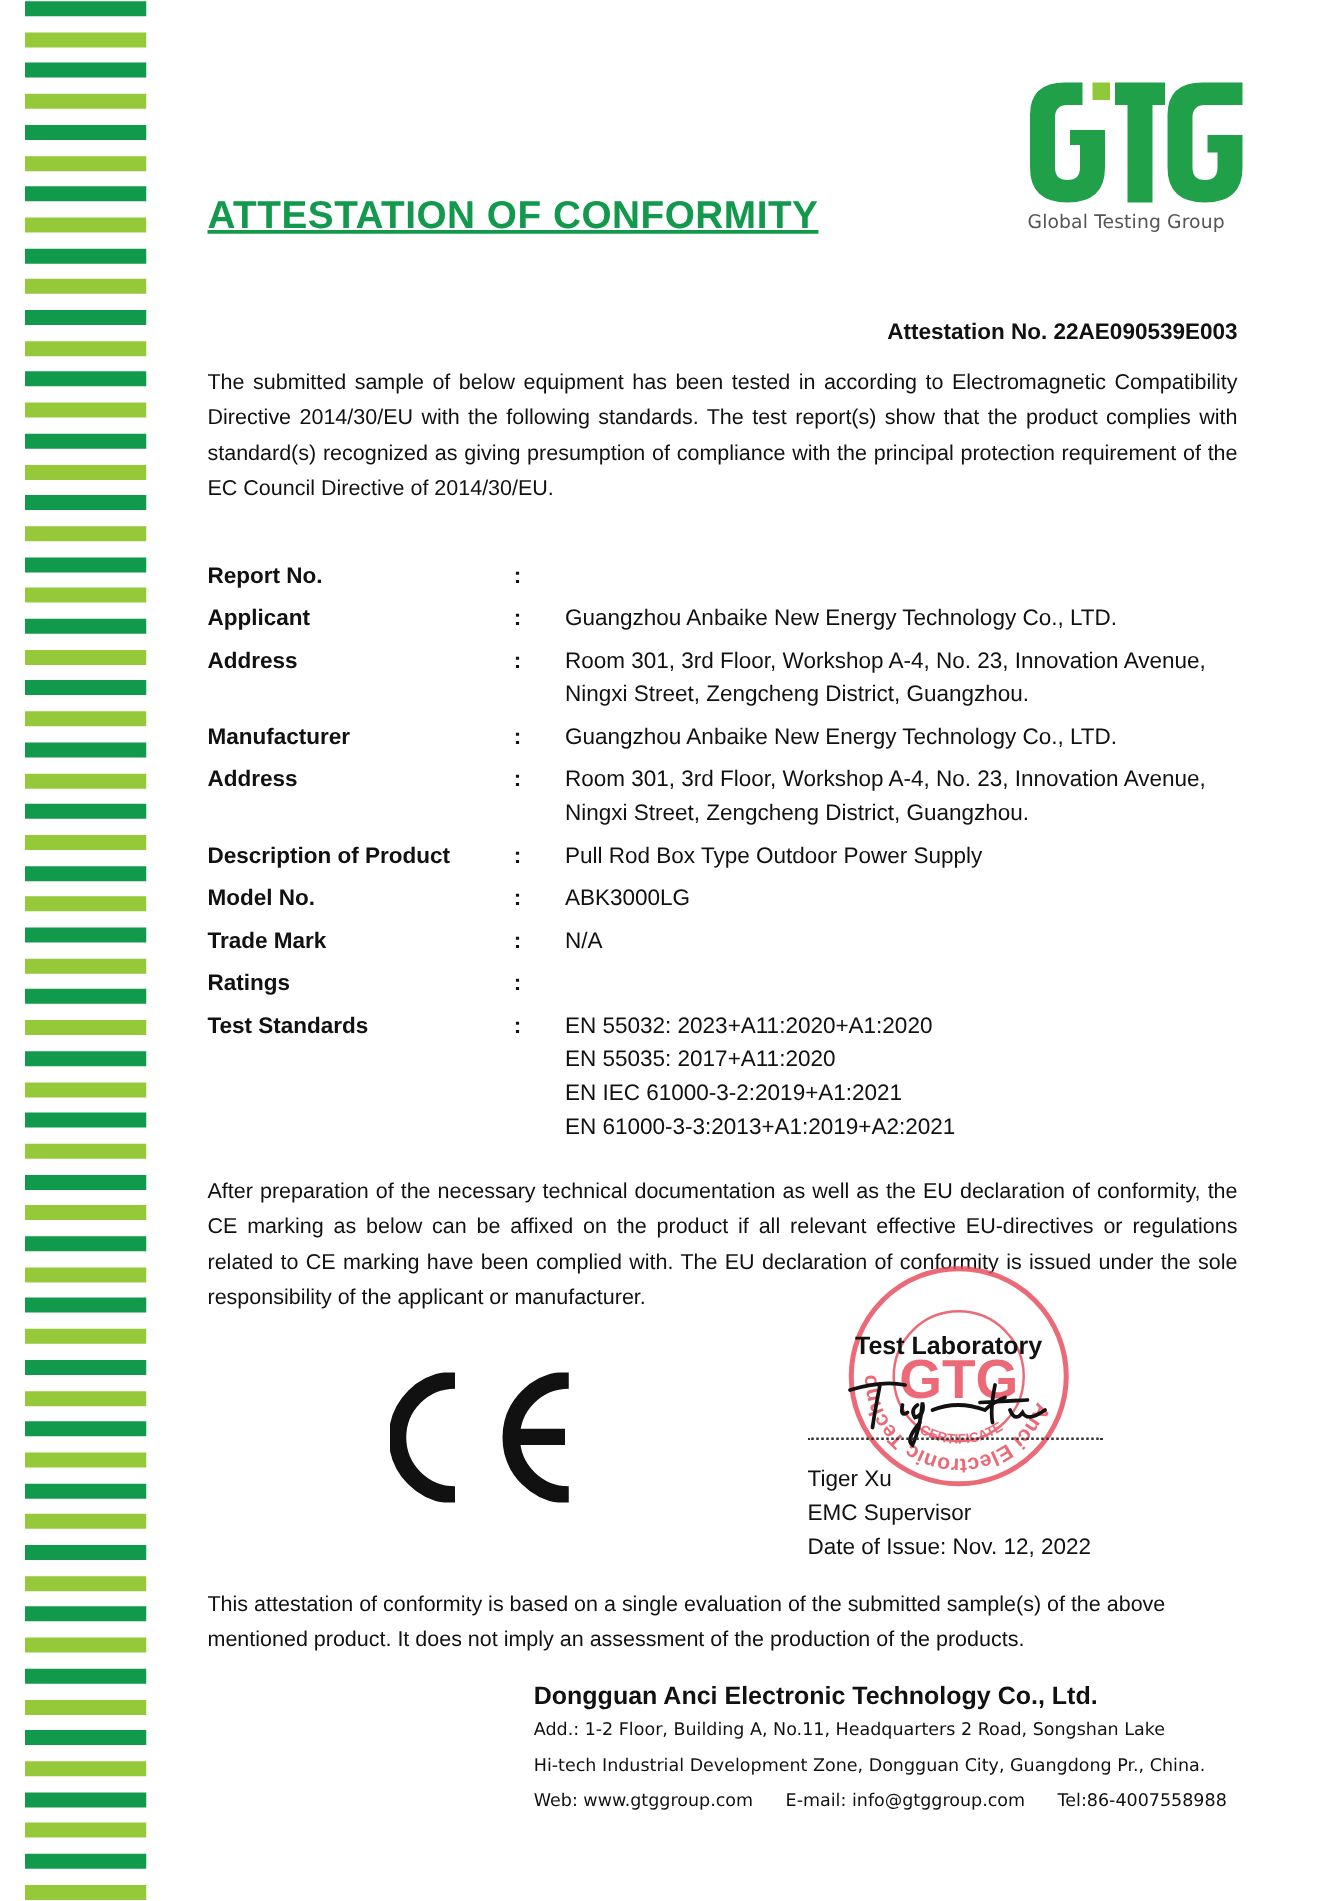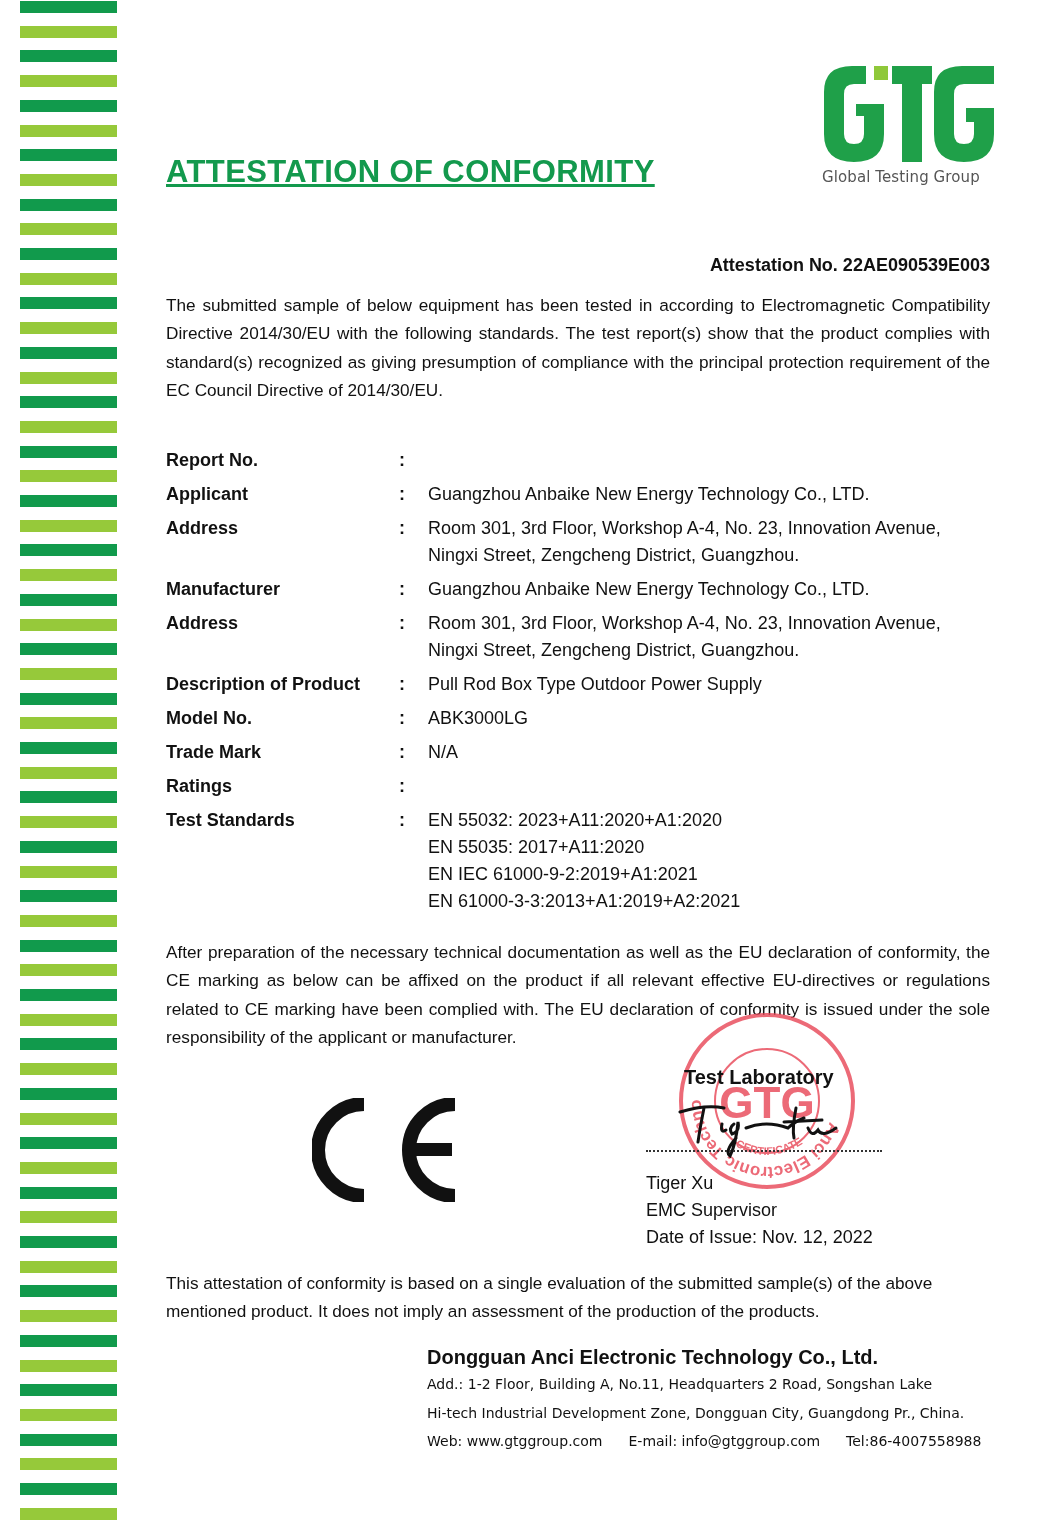--- a/index.html
+++ b/index.html
@@ -17,21 +17,21 @@
 
   .title { position:absolute; left:166px; top:154px; font-size:31px; font-weight:bold; color:#13994d; letter-spacing:0.4px;text-decoration:underline; }
   .att-no { position:absolute; right:70px; top:255px; font-size:18px; font-weight:bold; }
 
   .para { position:absolute; left:166px; width:824px; font-size:17.2px; line-height:28.3px; text-align:justify; }
   .p1 { top:291px; }
   .p2 { top:938px; }
   .p3 { top:1269px; text-align:left; }
 
   .fields { position:absolute; left:166px; top:447px; width:830px; font-size:18px; }
-  .row { display:flex; line-height:27px; margin-bottom:7px; }
+  .row { display:flex; line-height:27px; margin-bottom:7px;gap:12px; }
   .row .lbl { width:233px; font-weight:bold; }
   .row .colon { width:29px; font-weight:bold; }
   .row .val { flex:1; }
   .row .val div { line-height:27px; }
 
   .ce { position:absolute; left:312px; top:1098px; }
   .stamp { position:absolute; left:676px; top:1010px; width:182px; height:182px; opacity:0.82; }
   .test-lab { position:absolute; left:684px; top:1066px; font-size:20px; font-weight:bold; }
   .signature { position:absolute; left:676px; top:1098px; }
   .dots { position:absolute; left:646px; top:1150px; width:236px; border-top:2px dotted #333; }
@@ -190,21 +190,21 @@
     <div class="row">
       <div class="lbl">Ratings</div>
       <div class="colon">:</div>
     </div>
     <div class="row">
       <div class="lbl">Test Standards</div>
       <div class="colon">:</div>
       <div class="val">
         <div>EN 55032: 2023+A11:2020+A1:2020</div>
         <div>EN 55035: 2017+A11:2020</div>
-        <div>EN IEC 61000-9-2:2019+A1:2021</div>
+        <div>EN IEC 61000-3-2:2019+A1:2021</div>
         <div>EN 61000-3-3:2013+A1:2019+A2:2021</div>
       </div>
     </div>
   </div>
 
 <div class="para p2">After preparation of the necessary technical documentation as well as the EU declaration of conformity, the CE marking as below can be affixed on the product if all relevant effective EU-directives or regulations related to CE marking have been complied with. The EU declaration of conformity is issued under the sole responsibility of the applicant or manufacturer.</div>
 
 <div class="ce">
   <svg width="146" height="104" viewBox="0 0 146 104">
     <path d="M52 6 A46 46 0 0 0 52 98" fill="none" stroke="#111" stroke-width="14"></path>

